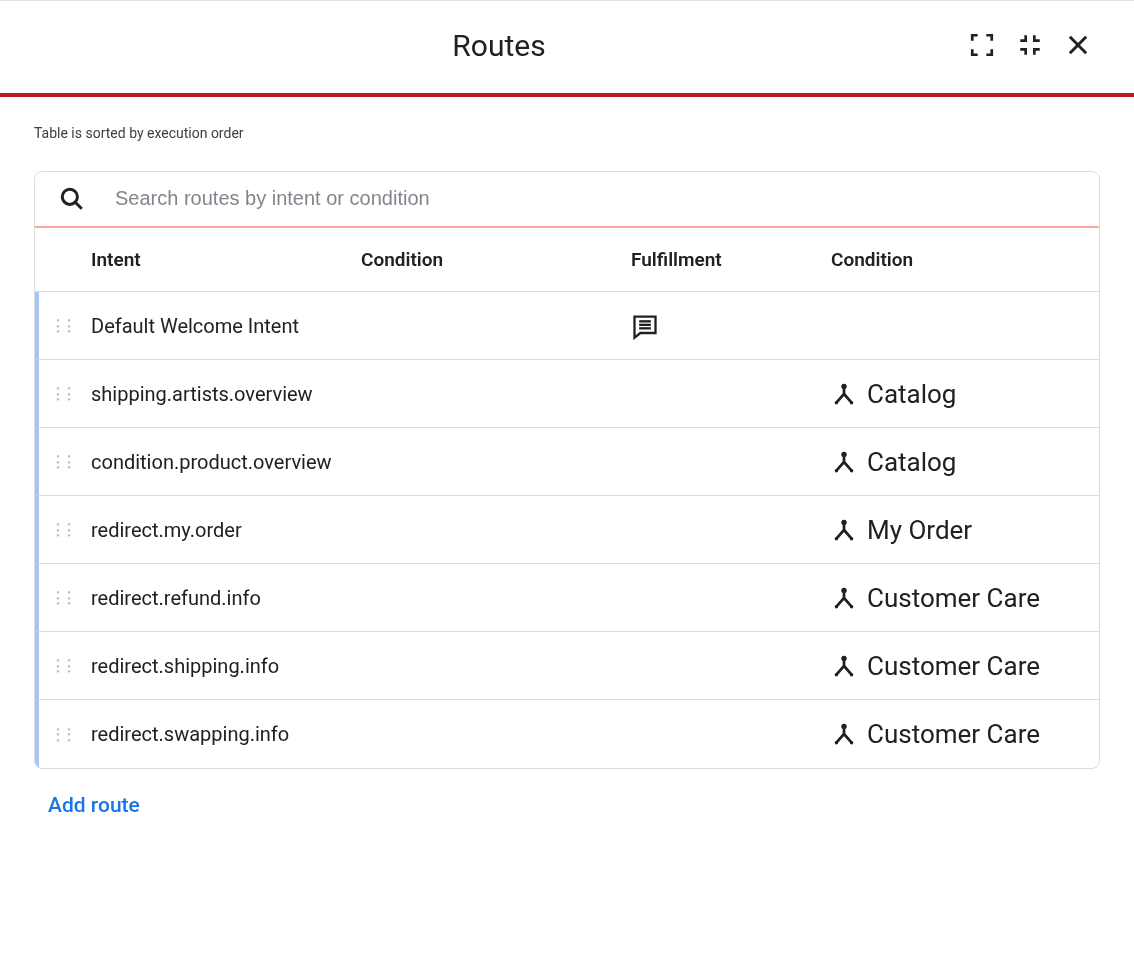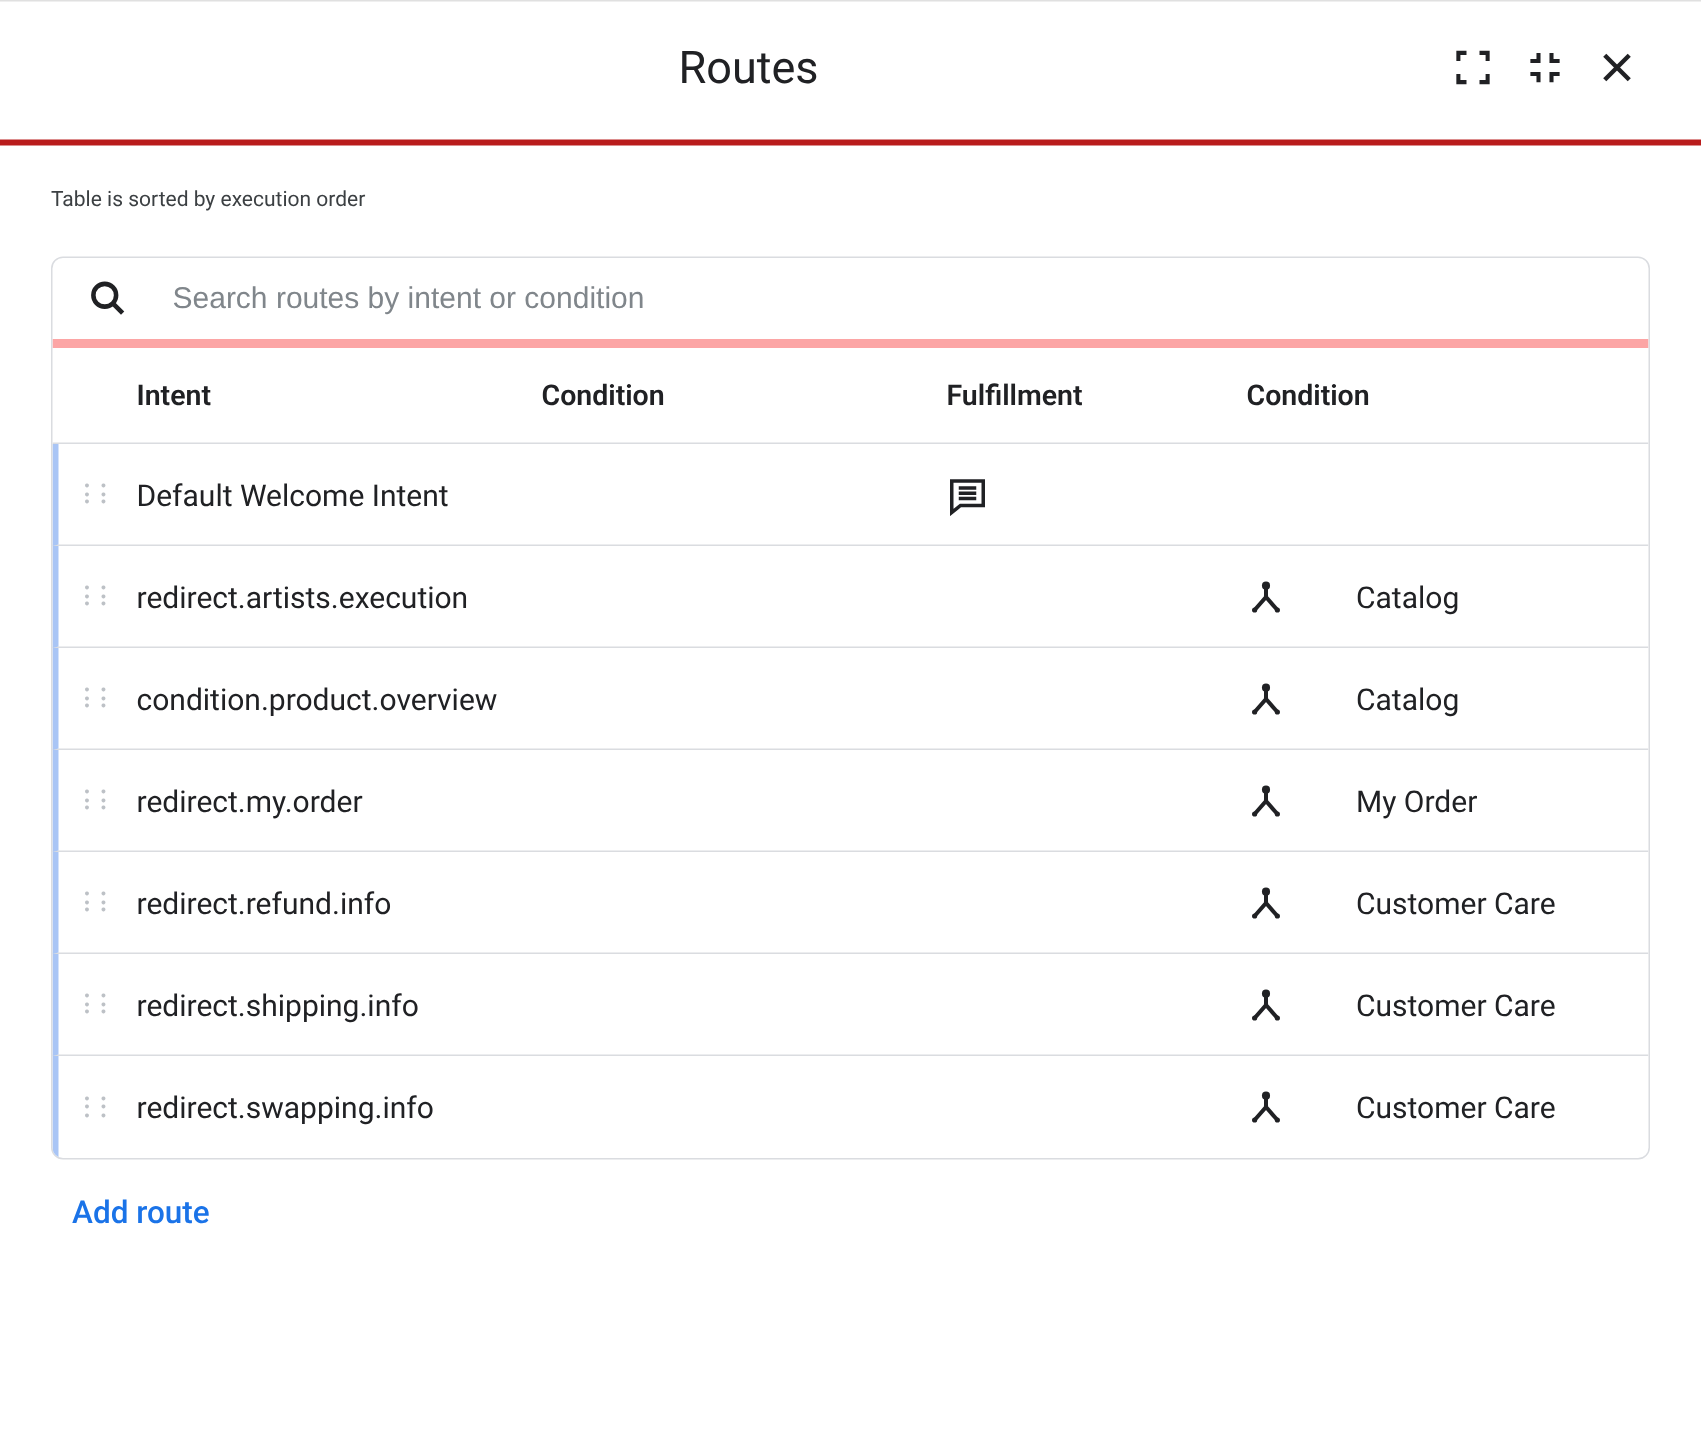--- a/index.html
+++ b/index.html
@@ -4,39 +4,39 @@
 <style>
   * { box-sizing: border-box; }
   html, body { margin: 0; padding: 0; font-family: "Google Sans", Roboto, Arial, sans-serif; font-size: 16px; color: #202124; background: #fff; }
   .panel { width: 1134px; border-top: 1px solid #e0e0e0; }
   .header { display: flex; align-items: center; padding: 20px 32px 24px 40px; border-bottom: 4px solid #b91c1c; text-align: center; }
   .title { font-size: 30px; font-weight: 400; letter-spacing: 0; flex: 1; }
   .icon-btn { width: 48px; height: 48px; display: flex; align-items: center; justify-content: center; cursor: pointer; color: #202124; }
   .content { padding: 28px 34px 28px 34px; }
   .subtitle { font-size: 14px; color: #3c4043; margin-bottom: 30px; }
   .table-box { border: 1px solid #dadce0; border-radius: 8px; overflow: hidden; }
-  .search-row { display: flex; align-items: flex-end; padding: 14px 18px; border-bottom: 6px solid #fca5a5; }
+  .search-row { display: flex; align-items: flex-start; padding: 14px 18px; border-bottom: 2px solid #fca5a5; }
   .search-icon { margin-right: 28px; margin-left: 6px;}
   .search-input { flex: 1; border: none; outline: none; font-size: 20px; color: #202124; background: transparent; }
   .search-input::placeholder { color: #80868b; }
   .head-row { display: flex; align-items: center; padding: 20px 0 20px 0; border-bottom: 1px solid #dadce0; font-weight: 600; font-size: 19px; }
   .col-handle { width: 56px; flex-shrink: 0; }
   .col-intent { width: 270px; flex-shrink: 0; padding-right: 10px;}
   .col-condition { width: 270px; flex-shrink: 0; }
   .col-fulfill { width: 200px; flex-shrink: 0; }
   .col-transition { flex: 1; padding-right: 16px;}
   .rows-wrap { }
   .data-row { display: flex; align-items: center; padding: 18px 0; border-bottom: 1px solid #dadce0; border-left: 4px solid #a9c5f5; font-size: 20px; color: #202124; min-height: 68px; }
   .data-row:last-child { border-bottom: none; justify-content: flex-end; }
   .data-row .col-handle { width: 52px; display:flex; align-items:center; justify-content:center;}
   .drag-handle { color: #bdc1c6; font-size: 18px; cursor: grab; line-height: 0.9; letter-spacing: 3px; display:inline-block;}
   .drag-handle span { display:block; }
   .intent-text { overflow-wrap: break-word; }
   .transition-cell { display: flex; align-items: center; gap: 10px; }
-  .transition-text { font-size: 20px; margin-left: 37px; }
+  .transition-text { font-size: 26px; }
   .add-route { color: #1a73e8; font-size: 21px; font-weight: 500; margin-top: 24px; margin-left: 14px; cursor: pointer; display: inline-block; }
   svg { display: block; }
 </style>
 </head>
 <body>
 
 <div class="panel">
 
   <div class="header">
     <div class="title">Routes</div>
@@ -109,21 +109,21 @@
             <div class="col-transition"></div>
           </div>
           <div class="data-row">
             <div class="col-handle">
               <span class="drag-handle" style="font-size: 6px;">
                 <span>●&nbsp;●</span>
                 <span>●&nbsp;●</span>
                 <span>●&nbsp;●</span>
               </span>
             </div>
-            <div class="col-intent intent-text">redirect.artists.execution</div>
+            <div class="col-intent intent-text">shipping.artists.overview</div>
             <div class="col-condition"></div>
             <div class="col-fulfill"></div>
             <div class="col-transition">
               <div class="transition-cell">
                 <svg width="26" height="26" viewBox="0 0 24 24" fill="#202124">
                   <circle cx="12" cy="5" r="2.5"></circle>
                   <path d="M12 7 V12 L5 20" stroke="#202124" stroke-width="2.5" fill="none"></path>
                   <path d="M12 12 L19 20" stroke="#202124" stroke-width="2.5" fill="none"></path>
                   <circle cx="5" cy="20" r="1.6"></circle>
                   <circle cx="19" cy="20" r="1.6"></circle>

